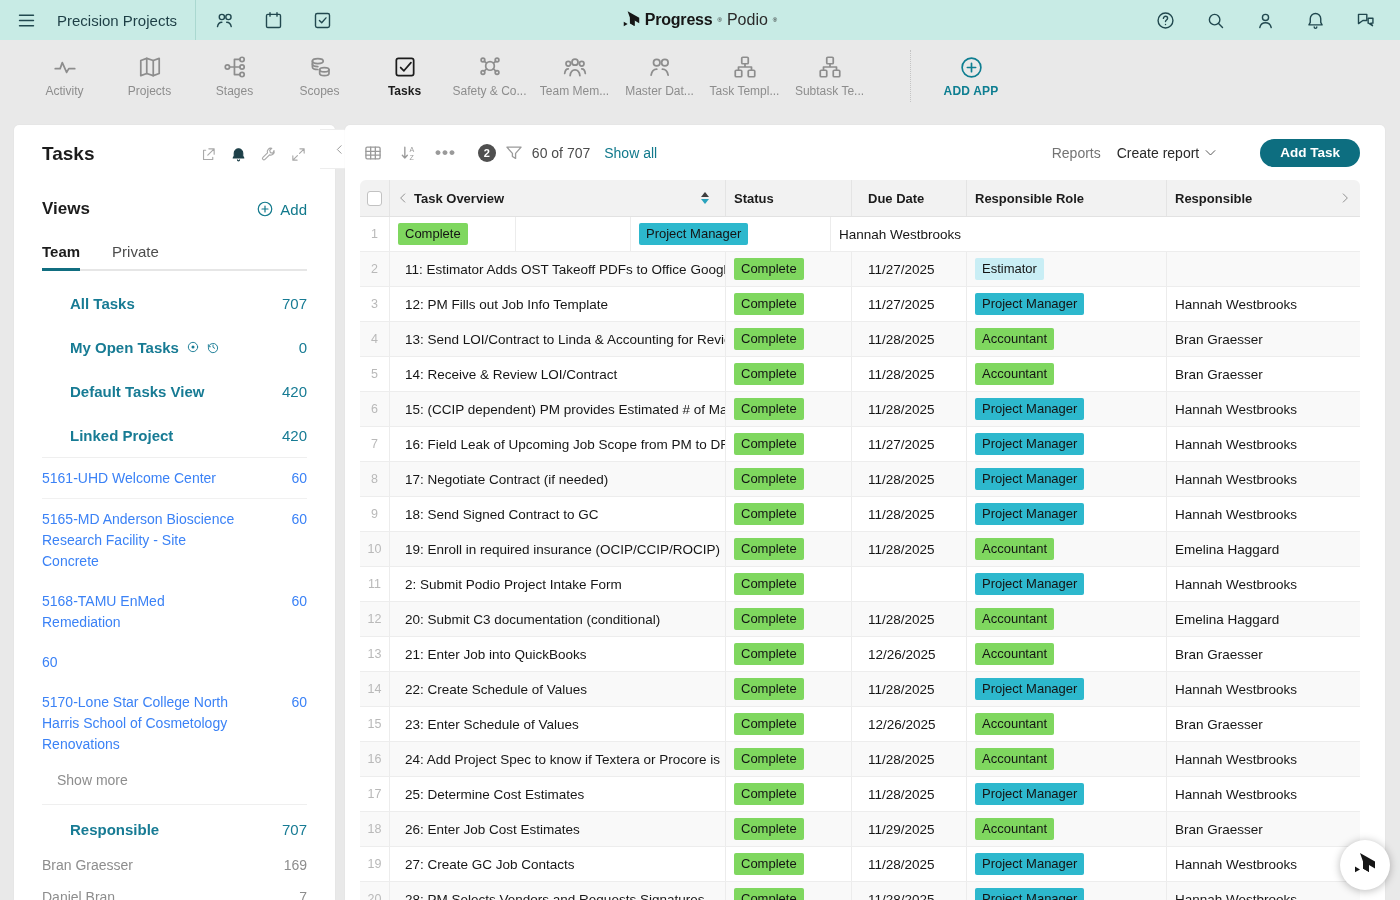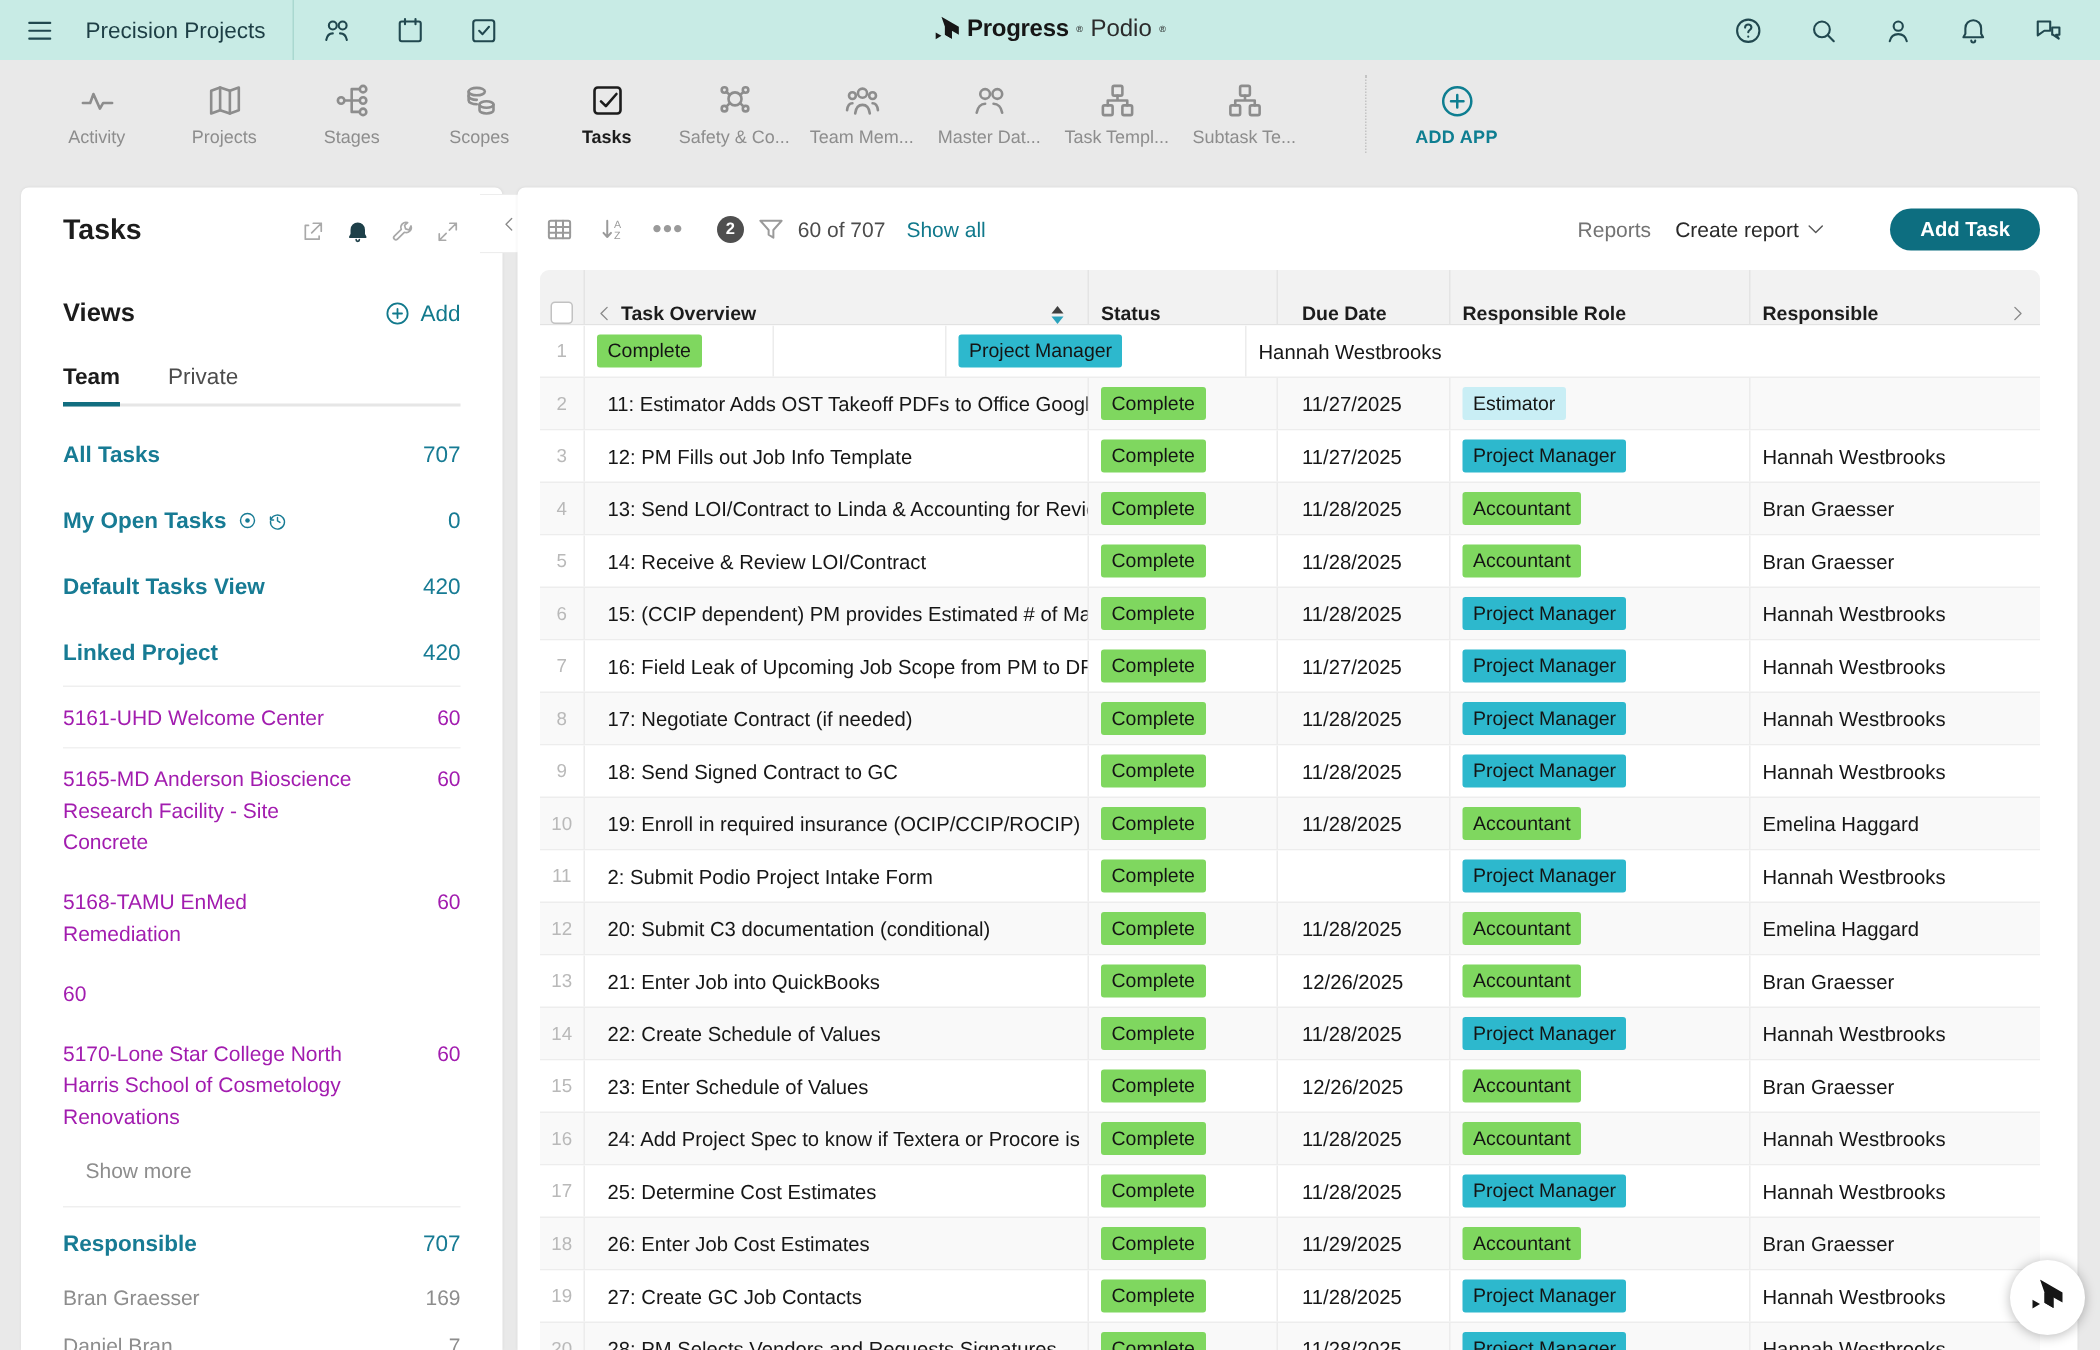--- a/index.html
+++ b/index.html
@@ -76,27 +76,27 @@
   .views-row { display:flex; align-items:center; margin-top:34px; }
   .views-title { font-size:17px; font-weight:bold; flex:1; }
   .add-view { display:flex; align-items:center; gap:6px; color:#11798c; font-size:15px; cursor:pointer; }
   .add-view .ic { width:18px; height:18px; }
   .tabs { display:flex; gap:32px; margin-top:24px; border-bottom:2px solid #e6e6e6; }
   .tab { font-size:15px; padding-bottom:9px; color:#4c4c4c; cursor:pointer; position:relative; }
   .tab.active { font-weight:bold; color:#1c1c1c; }
   .tab.active::after { content:""; position:absolute; left:0; right:0; bottom:-2px; height:3px; background:#116e80; }
   .view-list { margin-top:10px; }
   .view-item { display:flex; align-items:center; height:44px; color:#177b94; cursor:pointer; }
-  .view-label { font-size:15px; font-weight:bold; }
+  .view-label { font-size:15px; font-weight:bold;margin-left:28px; }
   .view-xicons { display:flex; gap:6px; margin-left:7px; align-items:center; }
   .view-xicons .ic { width:14px; height:14px; }
   .view-spacer { flex:1; }
   .view-count { font-size:15px; }
   .proj-list { border-top:1px solid #efefef; }
-  .proj-item { display:flex; padding:10px 0 9px 0; color:#a21caf; cursor:pointer;gap:47px; }
+  .proj-item { display:flex; padding:10px 0 9px 0; color:#3b82f6; cursor:pointer;gap:47px; }
   .proj-item:first-child { border-bottom:1px solid #f1f1f1; }
   .proj-label { flex:1; font-size:14px; line-height:21px; padding-right:10px; }
   .proj-count { font-size:14px; line-height:21px; }
   .show-more { color:#8d8d8d; font-size:14px; margin:8px 0 0 15px; cursor:pointer; }
   .resp-section { border-top:1px solid #efefef; margin-top:16px; padding-top:4px; }
   .resp-head { display:flex; align-items:center; height:40px; color:#177b94; cursor:pointer; }
   .resp-head .view-label { flex:1; }
   .person-item { display:flex; align-items:center; height:32px; color:#8d8d8d; cursor:pointer; }
   .person-name { flex:1; font-size:14px; }
   .person-count { font-size:14px; }
@@ -122,21 +122,21 @@
     font-family:inherit; font-size:13.5px; font-weight:bold;
     height:28px; padding:0 20px; border-radius:15px;
   }
 
   
   .table { position:absolute; top:55px; left:15px; right:25px; bottom:0; }
   .thead {
     height:37px; background:#f2f2f2; border-radius:6px 6px 0 0;
     display:flex; align-items:stretch; border-bottom:1px solid #e2e2e2;
   }
-  .th { display:flex; align-items:flex-end; font-size:13px; font-weight:bold; color:#1c1c1c; border-right:1px solid #e4e4e4; }
+  .th { display:flex; align-items:center; font-size:13px; font-weight:bold; color:#1c1c1c; border-right:1px solid #e4e4e4; }
   .th:last-child { border-right:none; }
   .cb { width:15px; height:15px; border:1px solid #c2c2c2; border-radius:3px; background:#fff; cursor:pointer; }
   .col-check { width:30px; justify-content:center; }
   .col-task { width:336px; padding:0 8px 0 6px; }
   .col-status { width:126px; padding-left:8px; }
   .col-due { width:115px; padding-left:16px; }
   .col-role { width:200px; padding-left:8px; }
   .col-resp { width:193px; padding-left:8px; }
   .nav-chevron { width:14px; height:14px; color:#8a8a8a; cursor:pointer; flex:none; }
   .th-label { margin-left:4px; }

